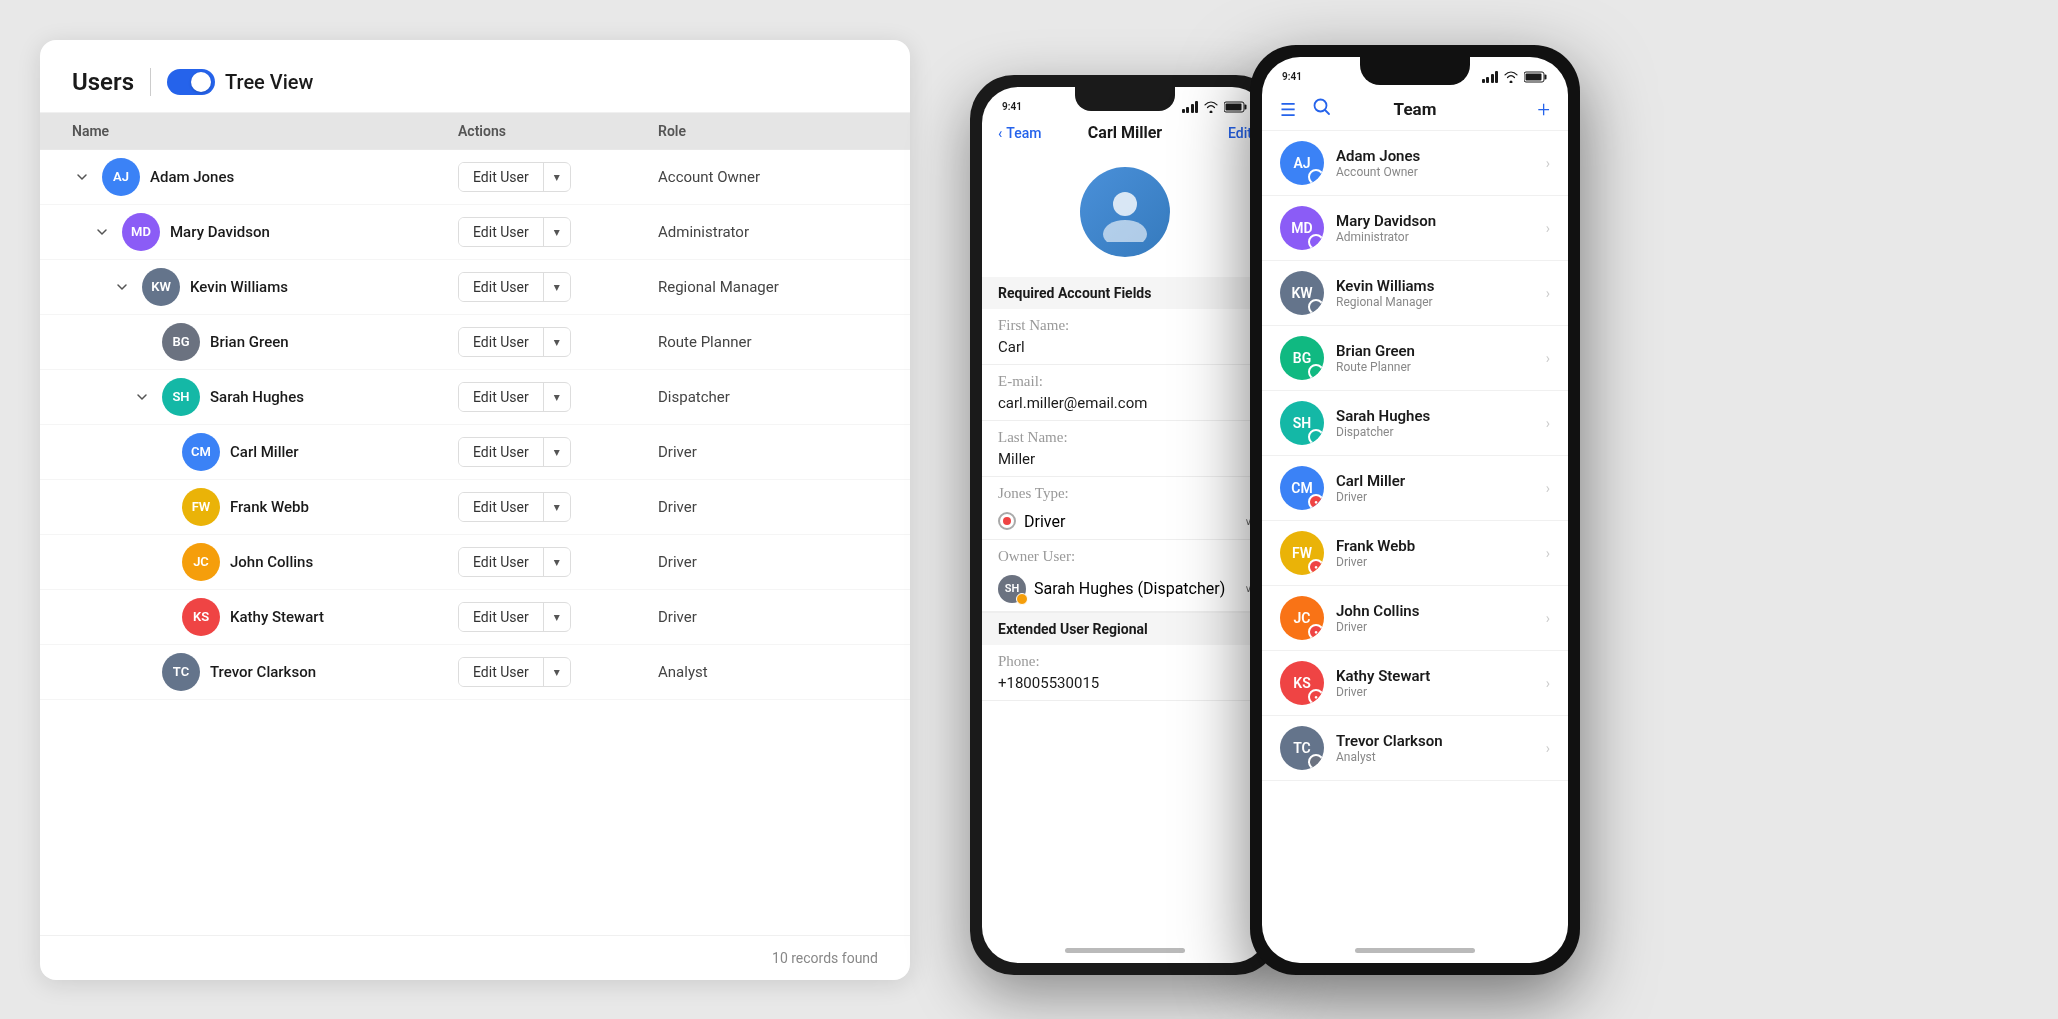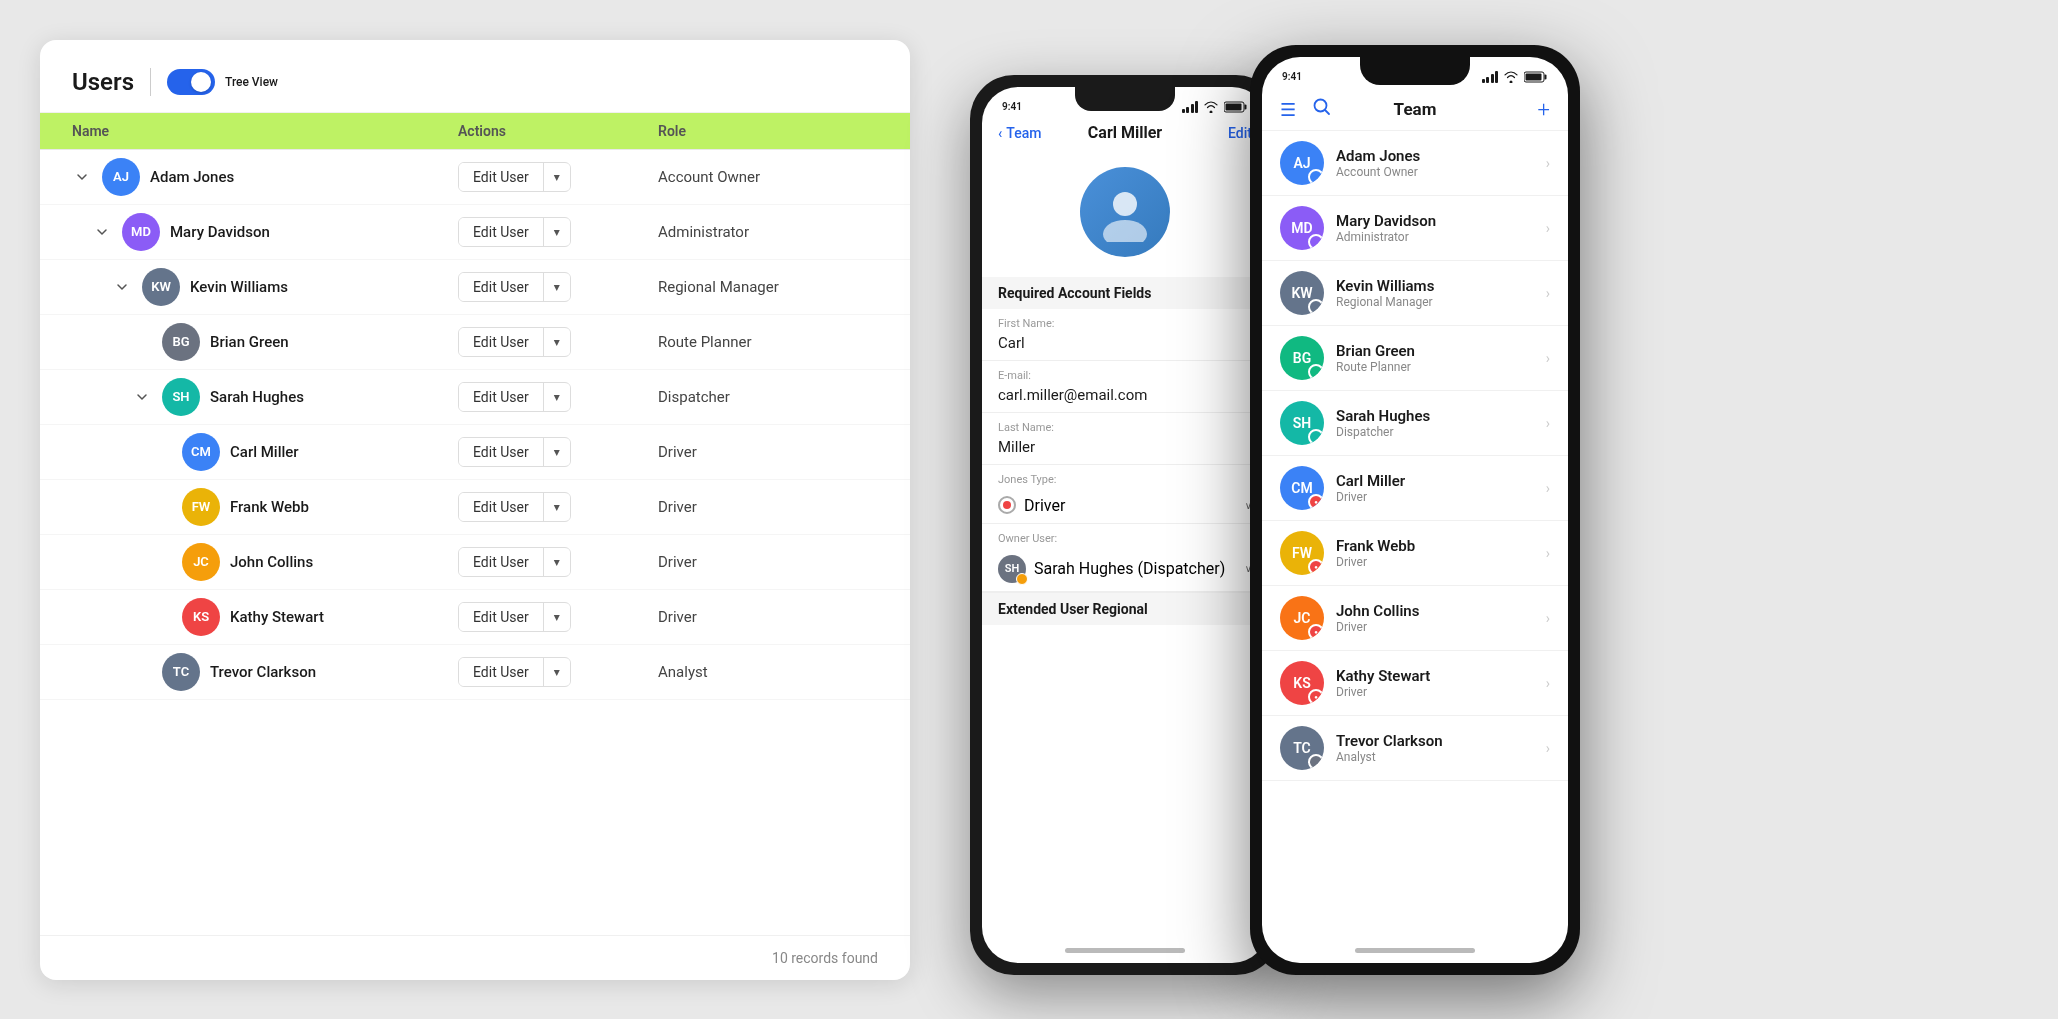--- a/index.html
+++ b/index.html
@@ -70,21 +70,21 @@
       width: 20px;
       height: 20px;
       background: #fff;
       border-radius: 50%;
       top: 3px;
       right: 4px;
       box-shadow: 0 1px 3px rgba(0,0,0,0.2);
     }
 
     .toggle-label {
-      font-size: 12px;
+      font-size: 20px;
       color: #1a1a1a;
       font-weight: 500;
     }
 
     .search-area {
       padding: 16px 32px;
       border-bottom: 1px solid #f0f0f0;
     }
 
     .search-box {
@@ -103,21 +103,21 @@
       font-size: 15px;
       color: #555;
       width: 100%;
       background: transparent;
     }
 
     .table-header {
       display: grid;
       grid-template-columns: 1fr 200px 220px;
       padding: 10px 32px;
-      background: #bef264;
+      background: #e5e5e5;
       border-bottom: 1px solid #e8e8e8;
     }
 
     .col-header {
       font-size: 14px;
       font-weight: 600;
       color: #555;
     }
 
     .table-body {
@@ -379,23 +379,24 @@
       font-size: 14px;
       font-weight: 700;
       color: #1a1a1a;
     }
 
     .form-field {
       border-bottom: 1px solid #eee;
     }
 
     .form-field-label {
-      font-size: 11px;
+      font-size: 15px;
       color: #999;
       padding: 8px 16px 2px;
+      font-family: Liberation Serif, serif;
     }
 
     .form-field-value {
       font-size: 15px;
       color: #1a1a1a;
       padding: 2px 16px 8px;
     }
 
     .form-field-select {
       display: flex;
@@ -851,20 +852,24 @@
                 <div class="owner-badge"></div>
               </div>
               <span>Sarah Hughes (Dispatcher)</span>
             </div>
             <span class="caret-down">∨</span>
           </div>
         </div>
 
         <div class="form-section-header">Extended User Regional</div>
 
+        <div class="form-field">
+          <div class="form-field-label">Phone:</div>
+          <div class="form-field-value">+18005530015</div>
+        </div>
       </div>
 
       <div class="phone-home-bar">
         <div class="home-bar"></div>
       </div>
     </div>
   </div>
 
   <div class="phone-front">
     <div class="notch"></div>

